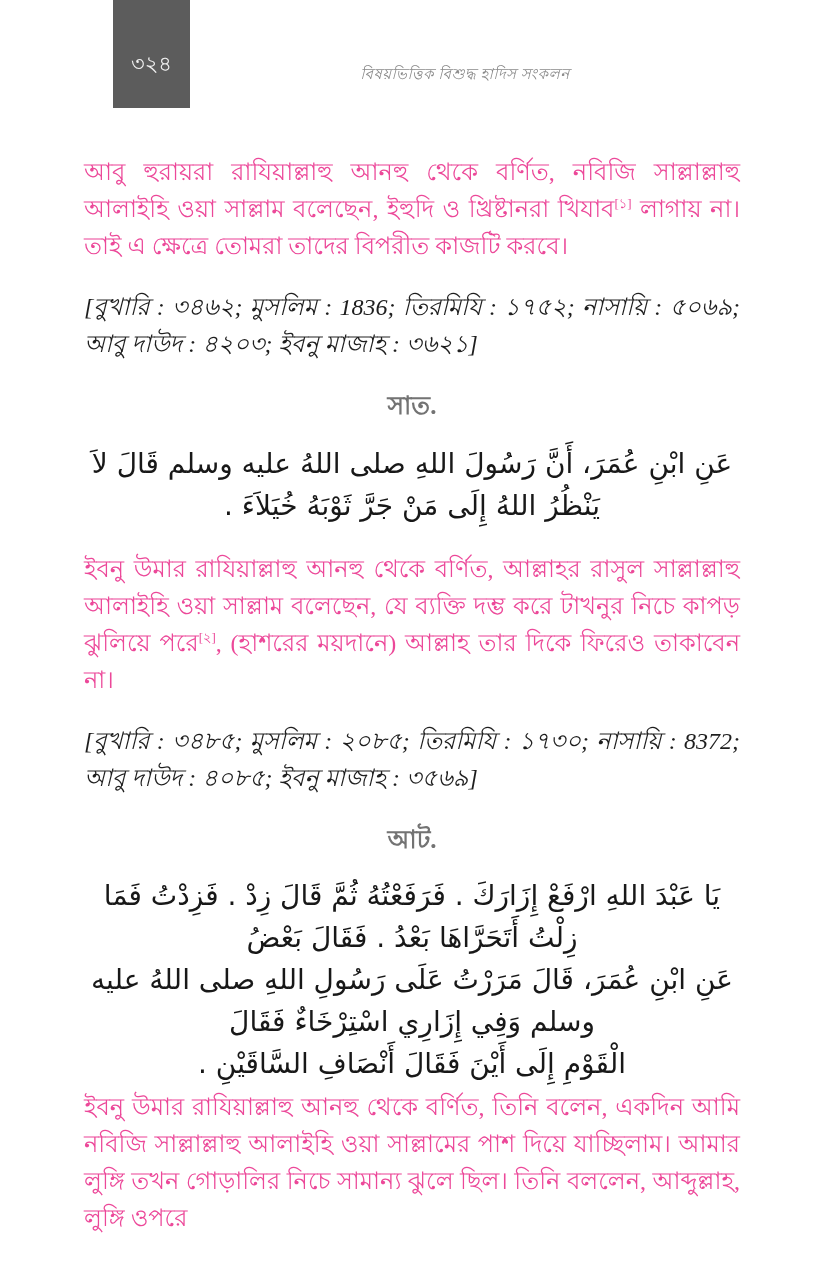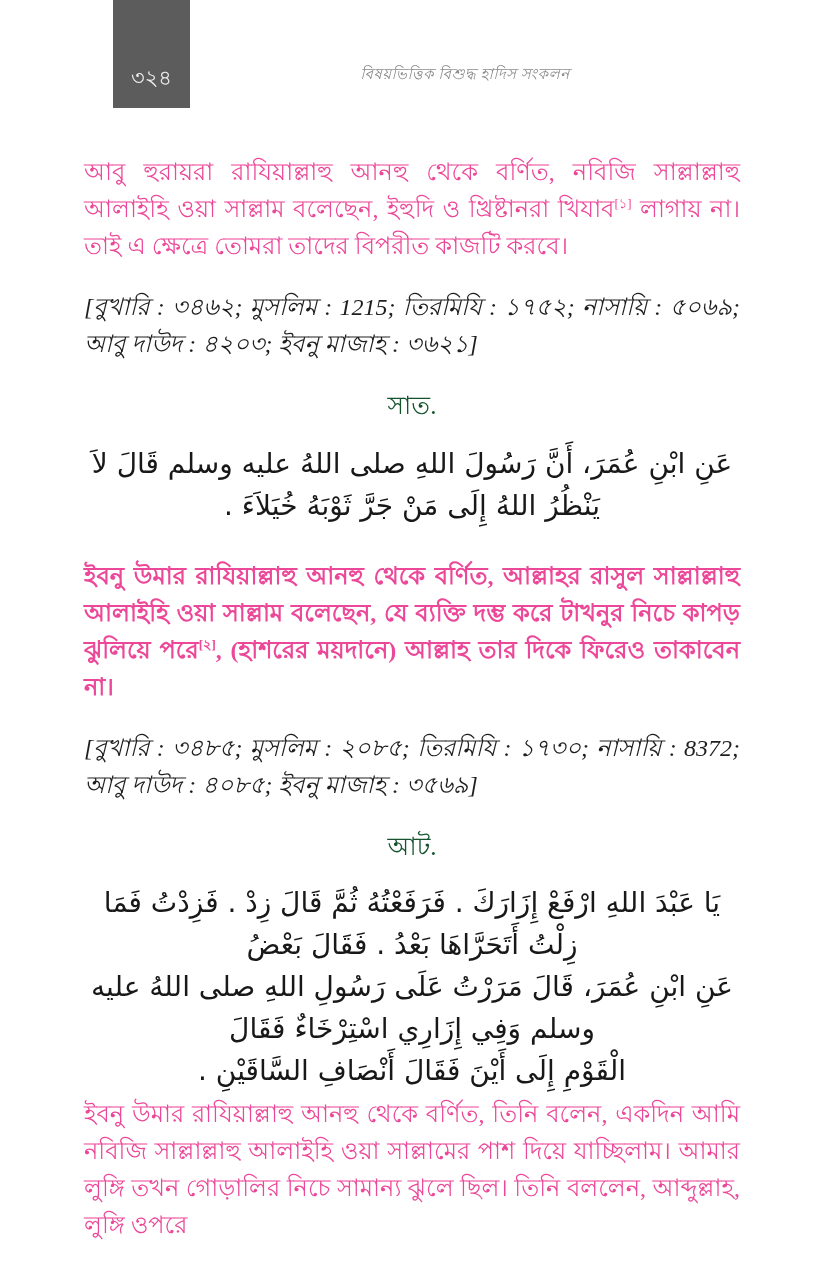--- a/index.html
+++ b/index.html
@@ -12,69 +12,69 @@
     font-family:"Liberation Serif", serif;
     color:#1c1c1c;
   }
   
   .page-tab{
     position:absolute;left:113px;top:0;width:77px;height:108px;
     background:#5c5c5c;
     display:flex;align-items:flex-end;justify-content:center;
   }
   .page-number{
-    color:#f2f2f2;font-size:21px;line-height:1;padding-bottom:20px;
-    font-family:Liberation Sans, sans-serif;
+    color:#f2f2f2;font-size:21px;line-height:1;padding-bottom:32px;
+    font-family:Liberation Mono, monospace;
   }
   .running-title{
     position:absolute;top:62px;left:190px;right:82px;
     text-align:center;font-style:italic;
     font-size:15px;color:#8a8a8a;letter-spacing:.5px;
   }
   
   .content{padding:130px 82px 0 84px;}
   .para{
     font-size:24px;line-height:37px;text-align:justify;
     color:#ec4899;
   }
   .para sup{font-size:13px;line-height:0;vertical-align:9px;}
   .refs{
     font-size:24px;line-height:37px;font-style:italic;
     color:#1e1e1e;text-align:justify;margin-top:14px;
   }
   .section-heading{
-    text-align:center;font-weight:normal;font-size:25px;line-height:34px;
-    margin-top:26px;color:#14532d;
+    text-align:center;font-weight:bold;font-size:25px;line-height:34px;
+    margin-top:26px;color:#737373;
   }
   .arabic{
     direction:rtl;text-align:center;
     font-family:"DejaVu Sans", sans-serif;
     font-size:28px;line-height:42px;color:#181818;
   }
   .arabic.single{margin-top:20px;}
   .arabic-block{margin-top:18px;}
-  .para.mt1{margin-top:31px;font-weight:bold;}
+  .para.mt1{margin-top:24px;}
   .para.mt2{margin-top:4px;}
 </style>
 </head>
 <body>
 
 <div class="page">
 
   <div class="page-tab">
     <span class="page-number">৩২৪</span>
   </div>
 
   <div class="running-title">বিষয়ভিত্তিক বিশুদ্ধ হাদিস সংকলন</div>
 
   <div class="content">
 
     <p class="para"><span>আবু হুরায়রা রাযিয়াল্লাহু আনহু থেকে বর্ণিত, নবিজি সাল্লাল্লাহু আলাইহি ওয়া সাল্লাম বলেছেন, ইহুদি ও খ্রিষ্টানরা খিযাব</span><sup>[১]</sup><span> লাগায় না। তাই এ ক্ষেত্রে তোমরা তাদের বিপরীত কাজটি করবে।</span></p>
 
-    <p class="refs">[বুখারি : ৩৪৬২; মুসলিম : 1215; তিরমিযি : ১৭৫২; নাসায়ি : ৫০৬৯; আবু দাউদ : ৪২০৩; ইবনু মাজাহ : ৩৬২১]</p>
+    <p class="refs">[বুখারি : ৩৪৬২; মুসলিম : 1836; তিরমিযি : ১৭৫২; নাসায়ি : ৫০৬৯; আবু দাউদ : ৪২০৩; ইবনু মাজাহ : ৩৬২১]</p>
 
     <div class="section-heading">সাত.</div>
 
     <div class="arabic single" lang="ar">عَنِ ابْنِ عُمَرَ، أَنَّ رَسُولَ اللهِ صلى اللهُ عليه وسلم قَالَ لاَ يَنْظُرُ اللهُ إِلَى مَنْ جَرَّ ثَوْبَهُ خُيَلاَءَ .</div>
 
     <p class="para mt1"><span>ইবনু উমার রাযিয়াল্লাহু আনহু থেকে বর্ণিত, আল্লাহর রাসুল সাল্লাল্লাহু আলাইহি ওয়া সাল্লাম বলেছেন, যে ব্যক্তি দম্ভ করে টাখনুর নিচে কাপড় ঝুলিয়ে পরে</span><sup>[২]</sup><span>, (হাশরের ময়দানে) আল্লাহ তার দিকে ফিরেও তাকাবেন না।</span></p>
 
     <p class="refs">[বুখারি : ৩৪৮৫; মুসলিম : ২০৮৫; তিরমিযি : ১৭৩০; নাসায়ি : 8372; আবু দাউদ : ৪০৮৫; ইবনু মাজাহ : ৩৫৬৯]</p>
 
     <div class="section-heading">আট.</div>

